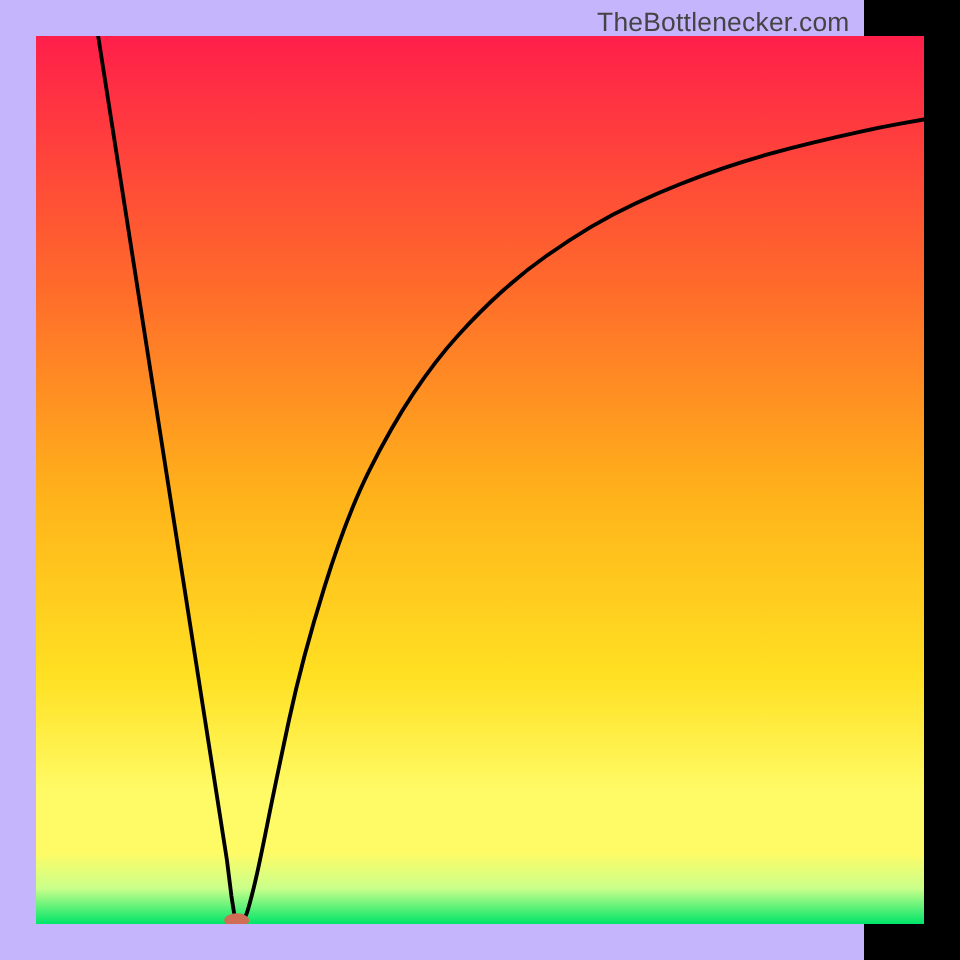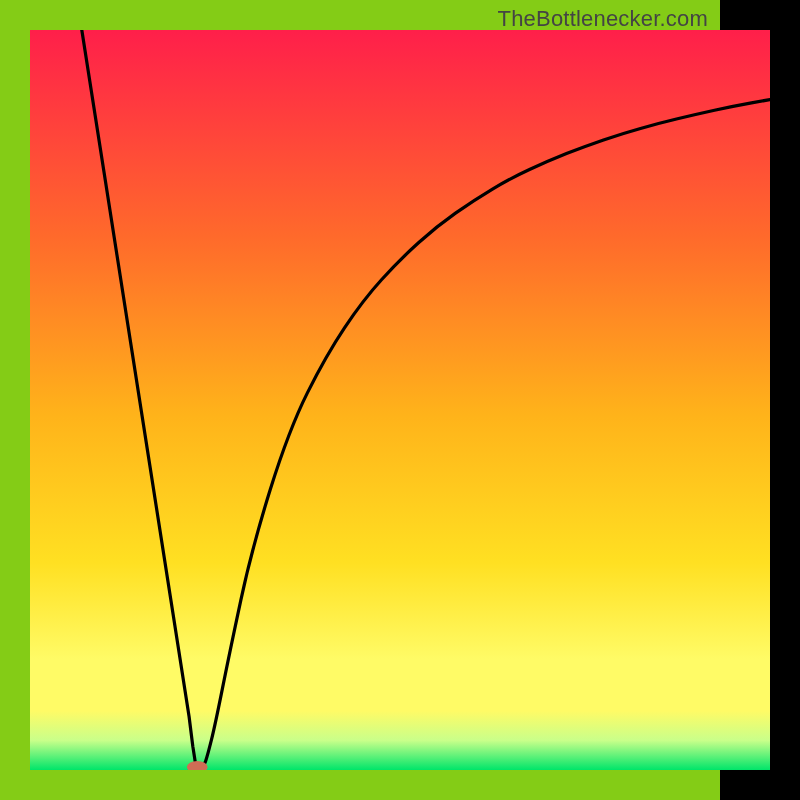--- a/index.html
+++ b/index.html
@@ -7,21 +7,21 @@
     padding: 0;
     width: 800px;
     height: 800px;
     background: #000;
     font-family: Arial, Helvetica, sans-serif;
   }
   .frame {
     position: relative;
     width: 720px;
     height: 800px;
-    background: #84cc16;
+    background: #c4b5fd;
   }
   .plot {
     position: absolute;
     left: 30px;
     top: 30px;
     width: 740px;
     height: 740px;
     overflow: hidden;
   }
   .watermark {

